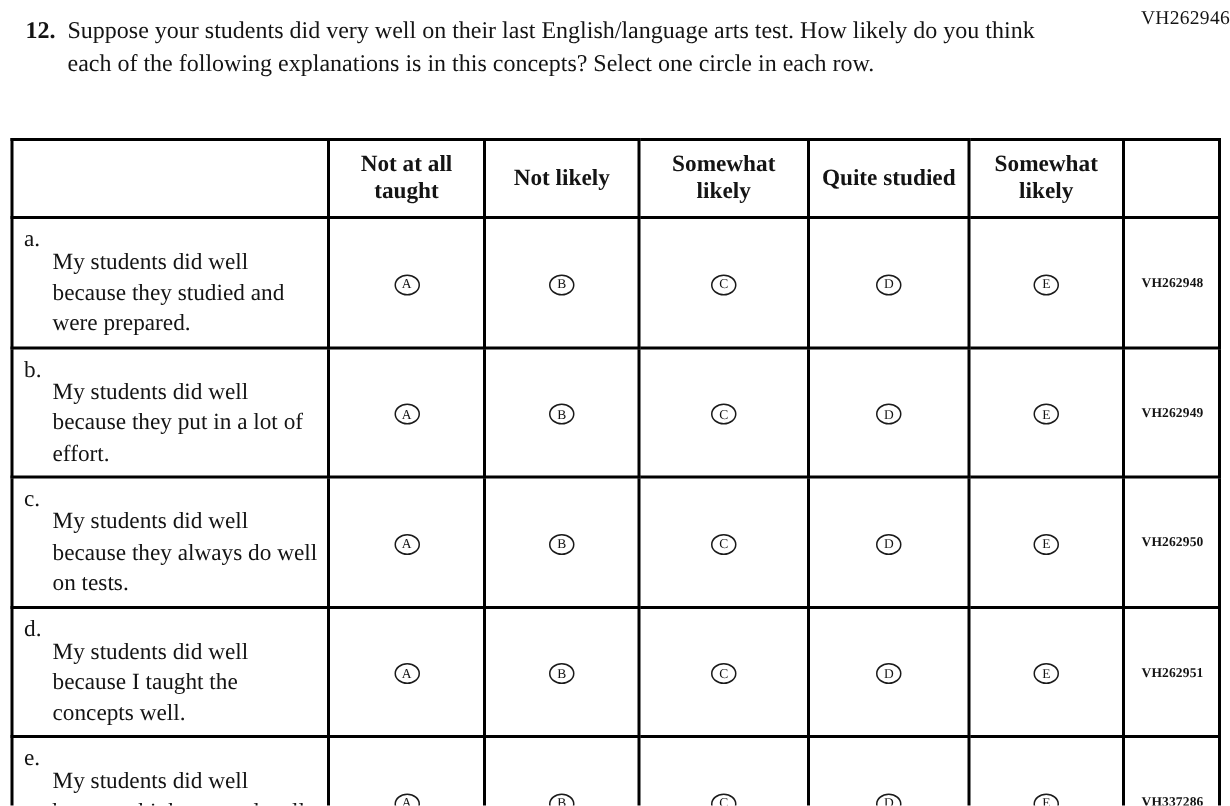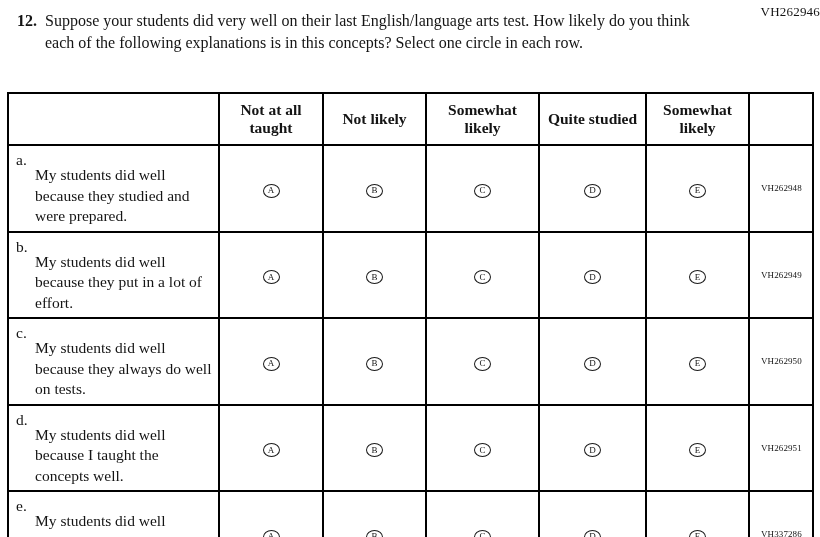--- a/index.html
+++ b/index.html
@@ -81,20 +81,21 @@
     font-family: "Liberation Serif", "DejaVu Serif", serif;
     cursor: pointer;
     user-select: none;
   }
   td.code-cell {
     text-align: right;
     vertical-align: middle;
     font-size: 9px;
     letter-spacing: 0.1px;
     padding: 0 11px;
+    font-weight: bold;
   }
 </style>
 </head>
 <body>
 
 <div class="page-code">VH262946</div>
 
 <div class="question">
   <div class="qnum">12.</div>
   <div class="qtext"><span>Suppose your students did very well on their last English/language arts test. How likely do you think each of the following explanations is in this concepts? Select </span><b>one</b><span> circle in each row.</span></div>

